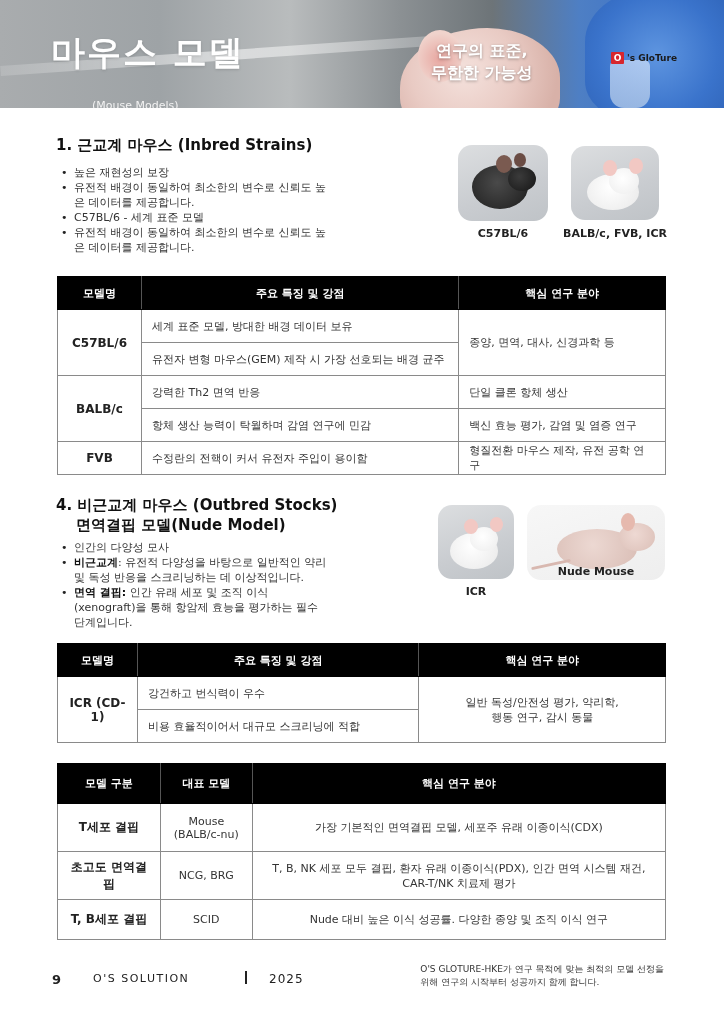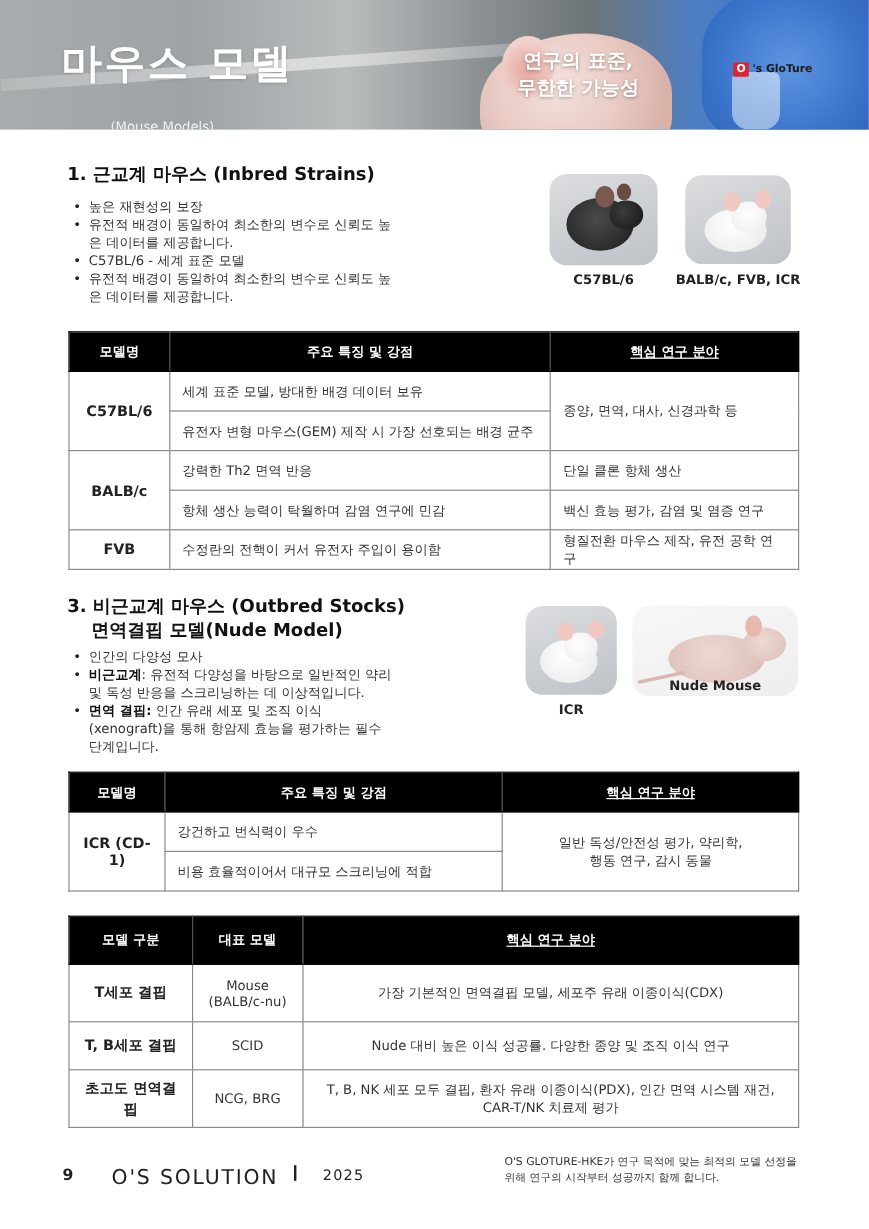--- a/index.html
+++ b/index.html
@@ -62,28 +62,28 @@
   .photo { position: absolute; border-radius: 14px; overflow: hidden; }
   .photo.gray { background: linear-gradient(160deg, #dcdee0 0%, #c9ccd0 60%, #bfc3c7 100%); }
   .photo.white { background: linear-gradient(160deg, #f7f7f7 0%, #eeeeee 100%); }
   .mouse-body { position: absolute; border-radius: 50%; }
   .mouse-ear2 { position: absolute; border-radius: 50%; }
   .photo-caption { position: absolute; font-size: 11px; font-weight: bold; color: #222; text-align: center; }
 
   
   table { position: absolute; border-collapse: collapse; font-size: 11px; color: #333; }
   th { background: #000; color: #fff; font-weight: bold; font-size: 11px; height: 33px; border: 1px solid #000; border-right: 1px solid #555; }
-  th:last-child { border-right: 1px solid #000; text-decoration: underline; }
+  th:last-child { border-right: 1px solid #000; }
   td { border: 1px solid #8a8a8a; padding: 0 10px; height: 33px; }
   td.model { font-weight: bold; text-align: center; color: #222; font-size: 12px; }
   td.center { text-align: center; }
 
   
   .footer-page { position: absolute; left: 52px; top: 972px; font-size: 13px; font-weight: bold; color: #222; }
-  .footer-brand { position: absolute; left: 93px; top: 972px; font-size: 17px; color: #222; letter-spacing: 1.5px; }
+  .footer-brand { position: absolute; left: 93px; top: 972px; font-size: 11px; color: #222; letter-spacing: 1.5px; }
   .footer-sep { position: absolute; left: 245px; top: 971px; width: 2px; height: 13px; background: #222; }
   .footer-year { position: absolute; left: 269px; top: 972px; font-size: 12px; color: #222; letter-spacing: 1px; }
   .footer-note { position: absolute; right: 60px; top: 963px; font-size: 9px; color: #333; text-align: left; line-height: 13px; }
 </style>
 </head>
 <body>
 
 <div class="banner">
   <div class="streak"></div>
   <div class="mouse-head"></div>
@@ -159,21 +159,21 @@
     </tr>
     <tr>
       <td class="model">FVB</td>
       <td>수정란의 전핵이 커서 유전자 주입이 용이함</td>
       <td>형질전환 마우스 제작, 유전 공학 연구</td>
     </tr>
   </tbody>
 </table>
 
 <div class="section-title" style="left:56px; top:495px;">
-  <div>3. 비근교계 마우스 (Outbred Stocks)</div>
+  <div>4. 비근교계 마우스 (Outbred Stocks)</div>
   <div style="padding-left:20px;">면역결핍 모델(Nude Model)</div>
 </div>
 <ul class="bullets" style="left:60px; top:540px; width:268px;">
   <li><span>인간의 다양성 모사</span></li>
   <li><b>비근교계</b><span>: 유전적 다양성을 바탕으로 일반적인 약리 및 독성 반응을 스크리닝하는 데 이상적입니다.</span></li>
   <li><b>면역 결핍:</b><span> 인간 유래 세포 및 조직 이식(xenograft)을 통해 항암제 효능을 평가하는 필수 단계입니다.</span></li>
 </ul>
 
 <div class="photo gray" style="left:438px; top:505px; width:76px; height:74px;">
   <div class="mouse-body" style="left:12px; top:28px; width:48px; height:36px; background:radial-gradient(circle at 45% 35%, #ffffff, #e8e8e8);"></div>
@@ -235,31 +235,31 @@
   <tbody>
     <tr>
       <td class="model" style="height:48px;">T세포 결핍</td>
       <td class="center">
         <div>Mouse</div>
         <div>(BALB/c-nu)</div>
       </td>
       <td class="center">가장 기본적인 면역결핍 모델, 세포주 유래 이종이식(CDX)</td>
     </tr>
     <tr>
-      <td class="model" style="height:40px;">T, B세포 결핍</td>
-      <td class="center">SCID</td>
-      <td class="center">Nude 대비 높은 이식 성공률. 다양한 종양 및 조직 이식 연구</td>
-    </tr>
-    <tr>
       <td class="model" style="height:48px;">초고도 면역결핍</td>
       <td class="center">NCG, BRG</td>
       <td class="center">
         <div>T, B, NK 세포 모두 결핍, 환자 유래 이종이식(PDX), 인간 면역 시스템 재건,</div>
         <div>CAR-T/NK 치료제 평가</div>
       </td>
+    </tr>
+    <tr>
+      <td class="model" style="height:40px;">T, B세포 결핍</td>
+      <td class="center">SCID</td>
+      <td class="center">Nude 대비 높은 이식 성공률. 다양한 종양 및 조직 이식 연구</td>
     </tr>
   </tbody>
 </table>
 
 <div class="footer-page">9</div>
 <div class="footer-brand">O'S SOLUTION</div>
 <div class="footer-sep"></div>
 <div class="footer-year">2025</div>
 <div class="footer-note">
   <div>O'S GLOTURE-HKE가 연구 목적에 맞는 최적의 모델 선정을</div>

